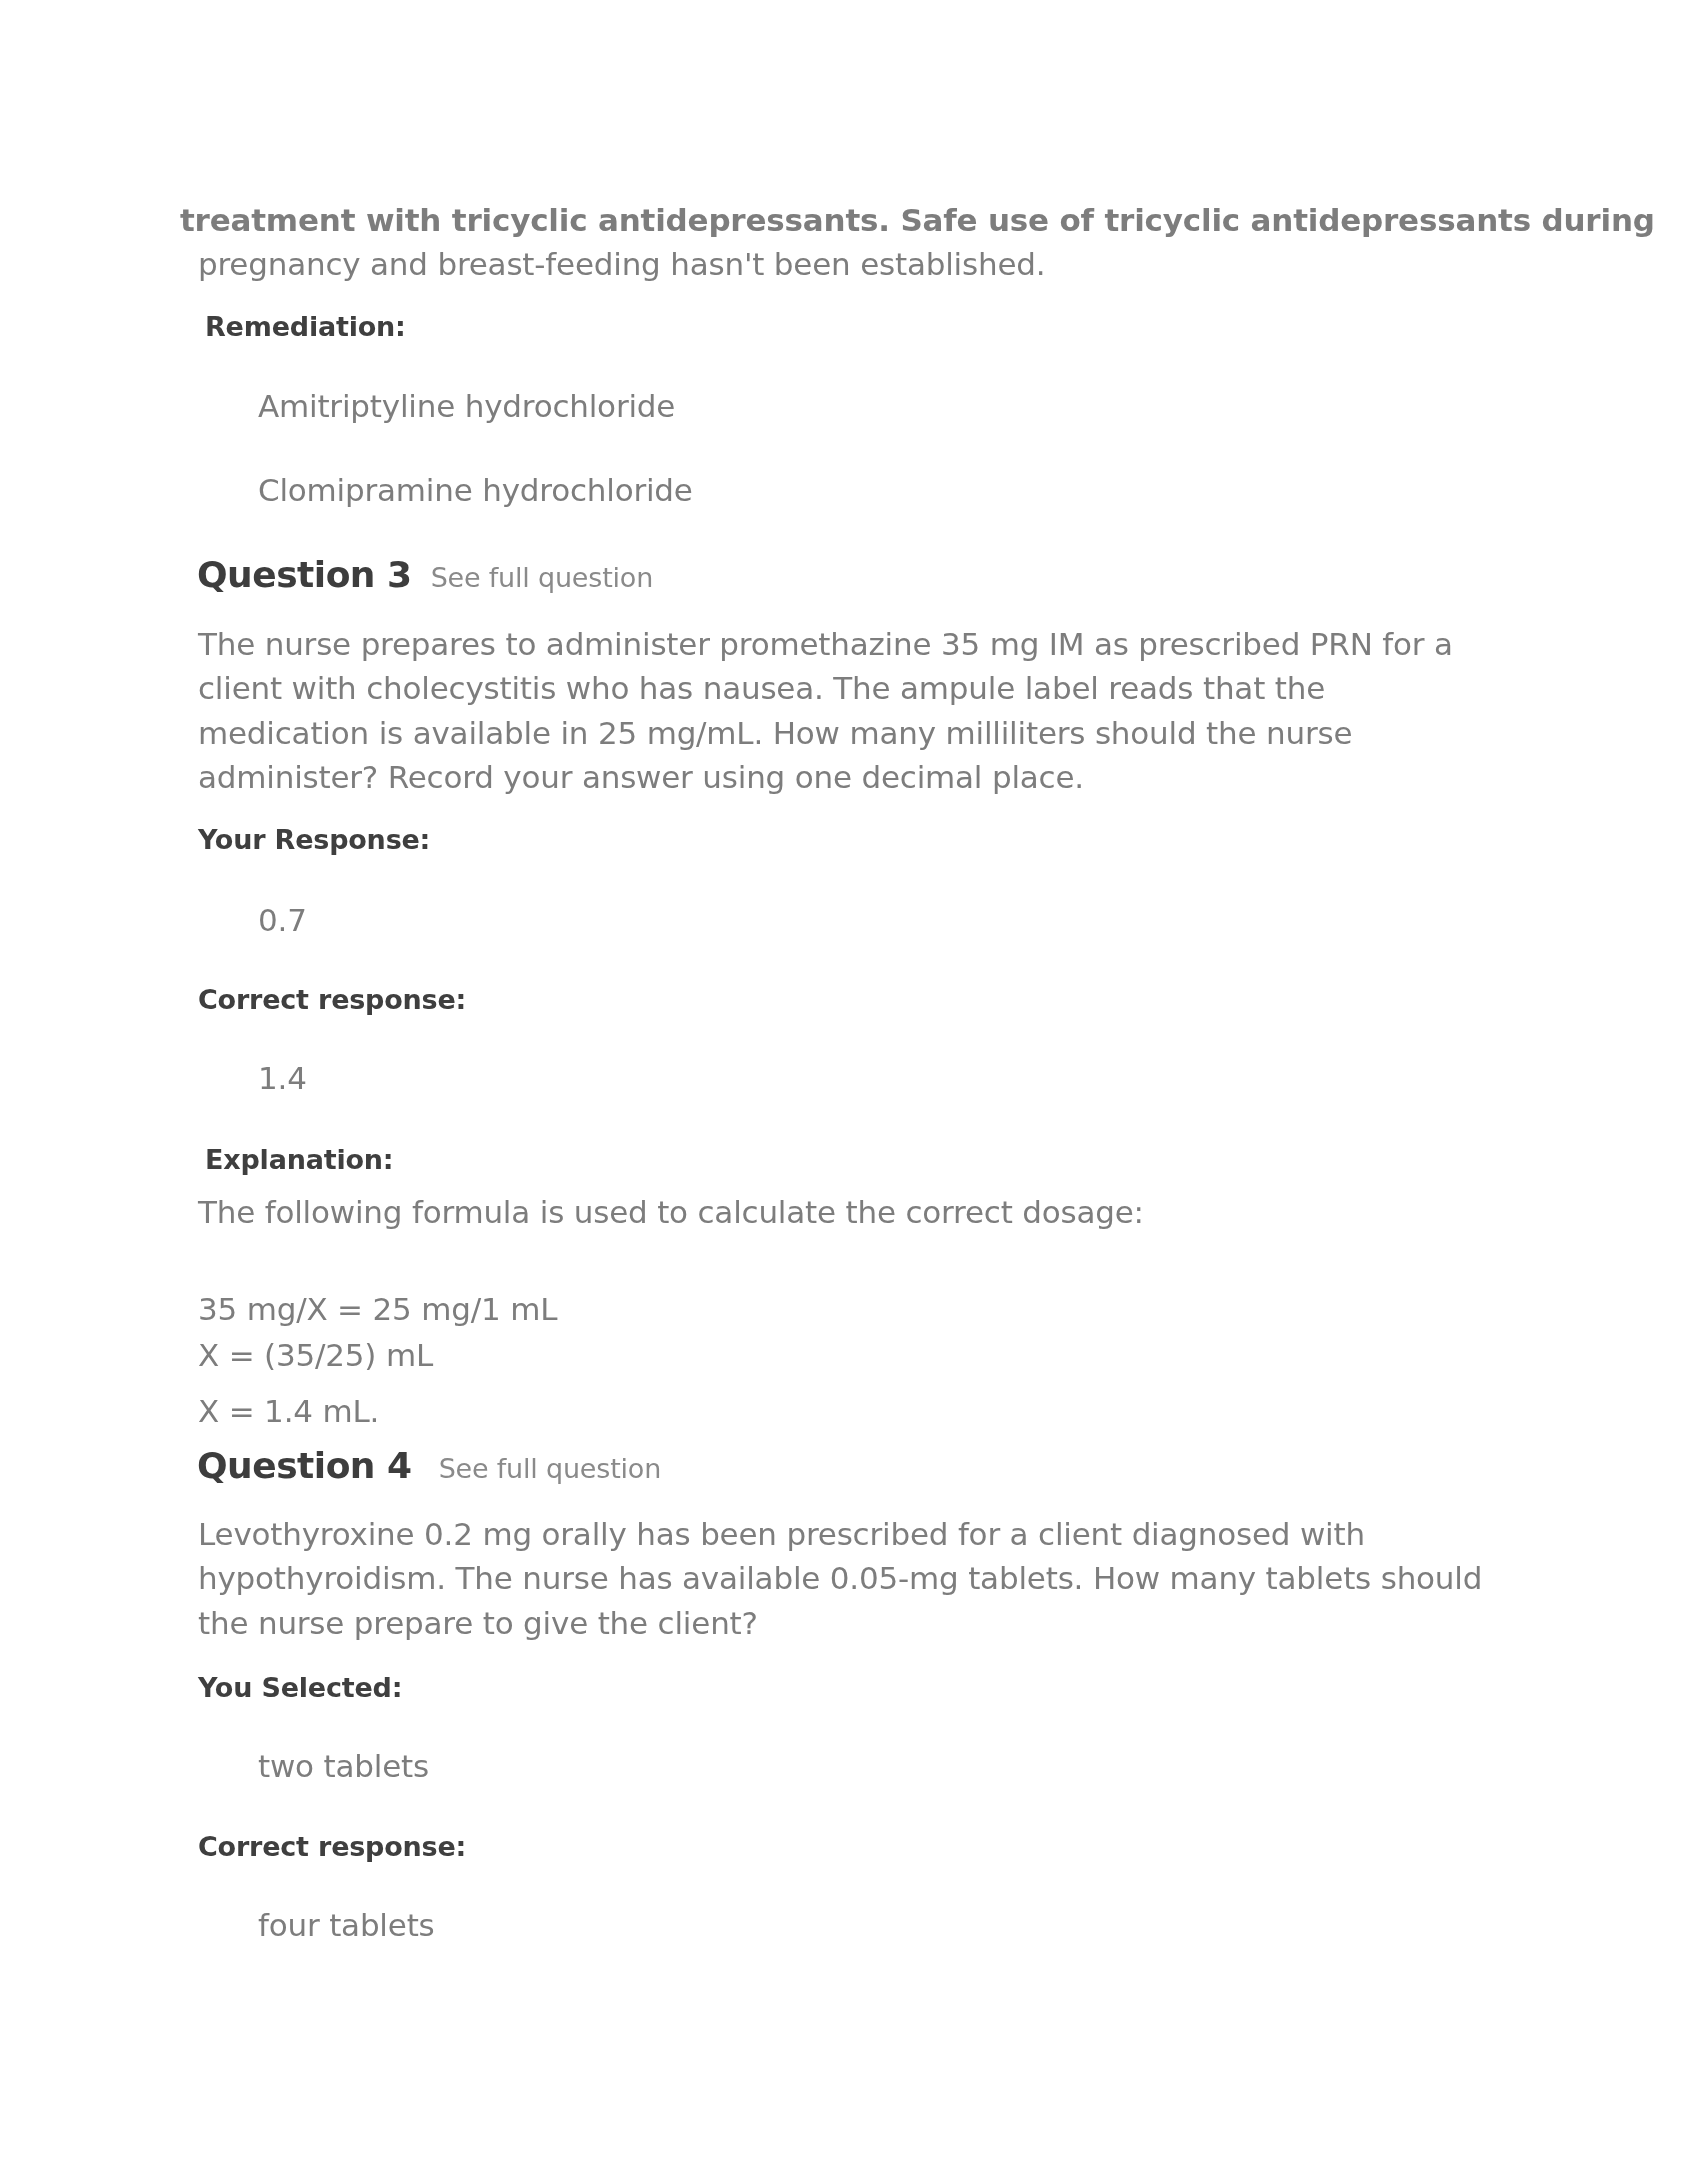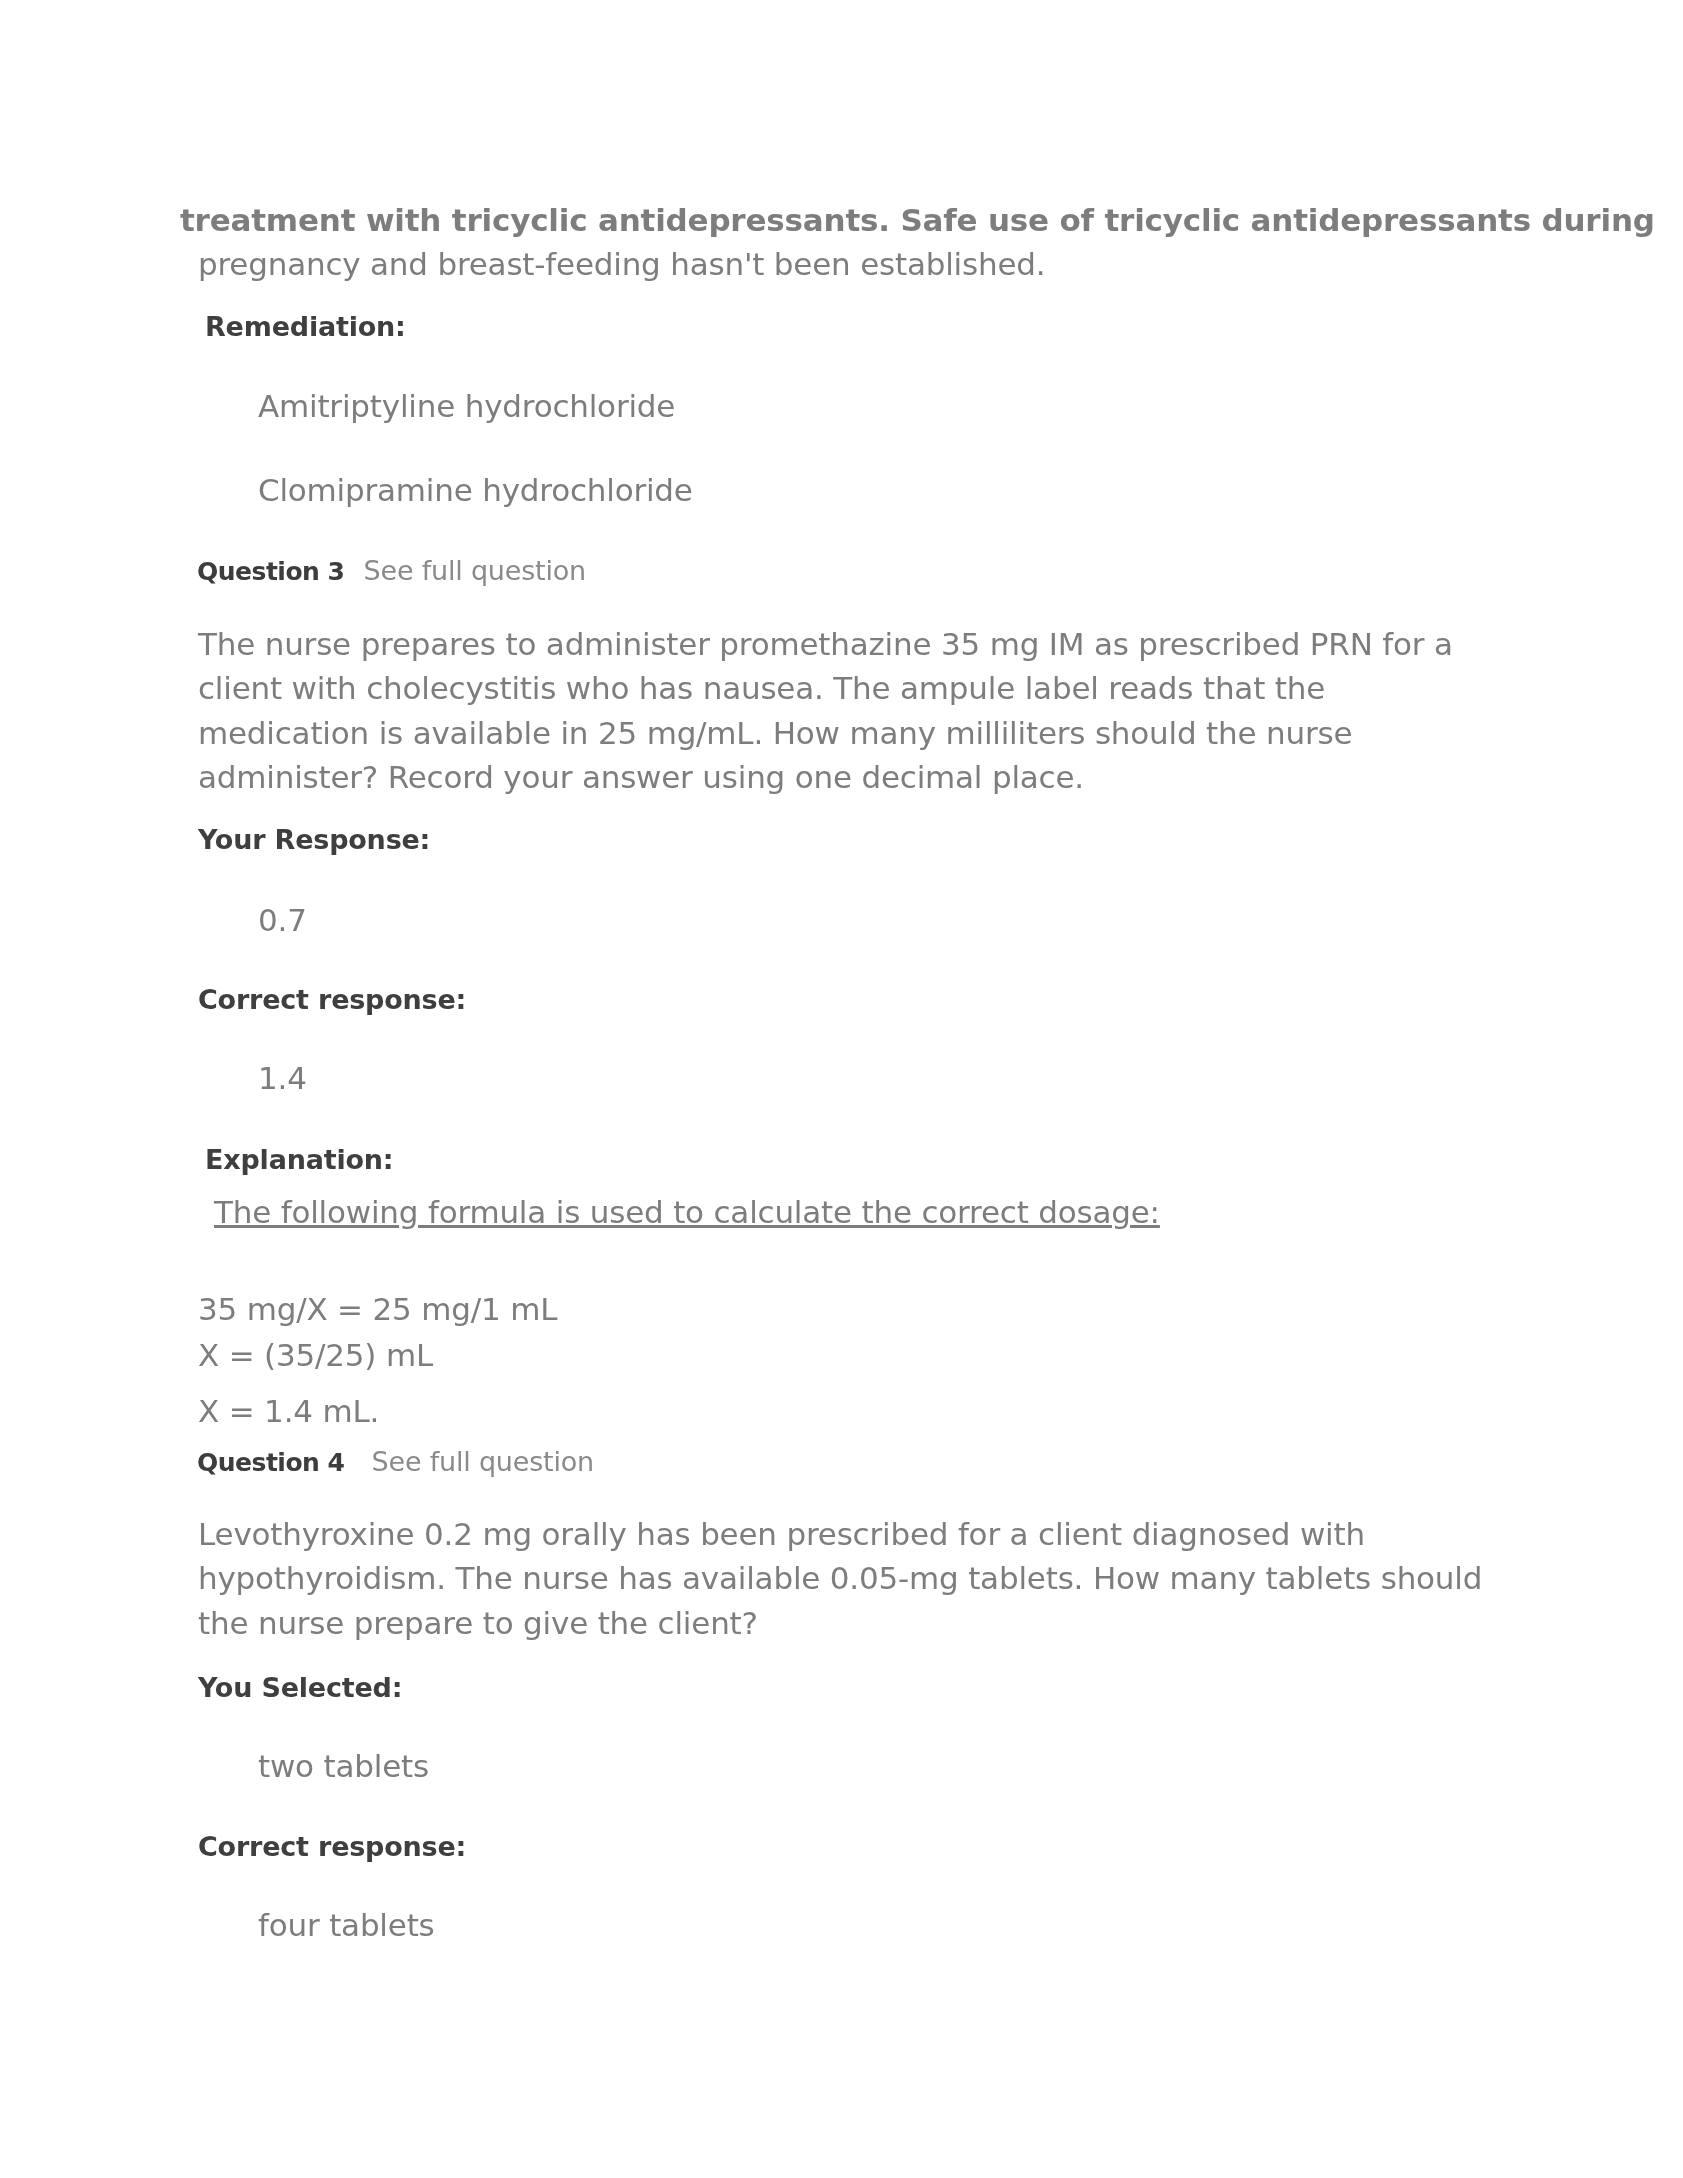--- a/index.html
+++ b/index.html
@@ -1,21 +1,21 @@
 <!DOCTYPE html>
 <html><head>
   <meta charset="utf-8">
   <style>
     html, body { margin: 0; padding: 0; background: #ffffff; }
     body { width: 1683px; height: 2178px; position: relative; overflow: hidden;
            font-family: "DejaVu Sans", "Liberation Sans", sans-serif; }
     .ln { position: absolute; white-space: nowrap; line-height: 1; }
     .body { font-size: 31px; color: #7d7d7d; letter-spacing: -0.2px; }
     .label { font-size: 27px; font-weight: bold; color: #3f3f3f; letter-spacing: -0.2px; }
-    .qtitle { font-size: 25px; font-weight: bold; color: #3d3d3d; letter-spacing: -0.5px; }
+    .qtitle { font-size: 36px; font-weight: bold; color: #3d3d3d; letter-spacing: -0.5px; }
     .qlink { font-size: 27px; color: #8a8a8a; letter-spacing: -0.2px; }
     .ans { font-size: 31px; color: #7d7d7d; letter-spacing: -0.2px; margin-left: 10px; }
   </style>
 </head>
 <body>
 
 <div>
   <div class="ln body" style="left:180px; top:205px;font-weight:bold;">treatment with tricyclic antidepressants. Safe use of tricyclic antidepressants during</div>
   <div class="ln body" style="left:198px; top:249px;">pregnancy and breast-feeding hasn't been established.</div>
 </div>
@@ -37,21 +37,21 @@
   <div class="ln body" style="left:198px; top:718px;">medication is available in 25 mg/mL. How many milliliters should the nurse</div>
   <div class="ln body" style="left:198px; top:762px;">administer? Record your answer using one decimal place.</div>
 
   <div class="ln label" style="left:198px; top:826px;">Your Response:</div>
   <div class="ln ans" style="left:248px; top:905px;">0.7</div>
 
   <div class="ln label" style="left:198px; top:986px;">Correct response:</div>
   <div class="ln ans" style="left:248px; top:1063px;text-align:center;">1.4</div>
 
   <div class="ln label" style="left:205px; top:1146px;">Explanation:</div>
-  <div class="ln body" style="left:214px; top:1197px;text-decoration:underline;">The following formula is used to calculate the correct dosage:</div>
+  <div class="ln body" style="left:198px; top:1197px;">The following formula is used to calculate the correct dosage:</div>
 
   <div class="ln body" style="left:198px; top:1294px;">35 mg/X = 25 mg/1 mL</div>
   <div class="ln body" style="left:198px; top:1340px;">X = (35/25) mL</div>
   <div class="ln body" style="left:198px; top:1396px;text-align:right;">X = 1.4 mL.</div>
 </div>
 
 <div>
   <div class="ln" style="left:197px; top:1448px;">
     <span class="qtitle">Question 4</span>
     <span class="qlink" style="margin-left:22px;">See full question</span>

